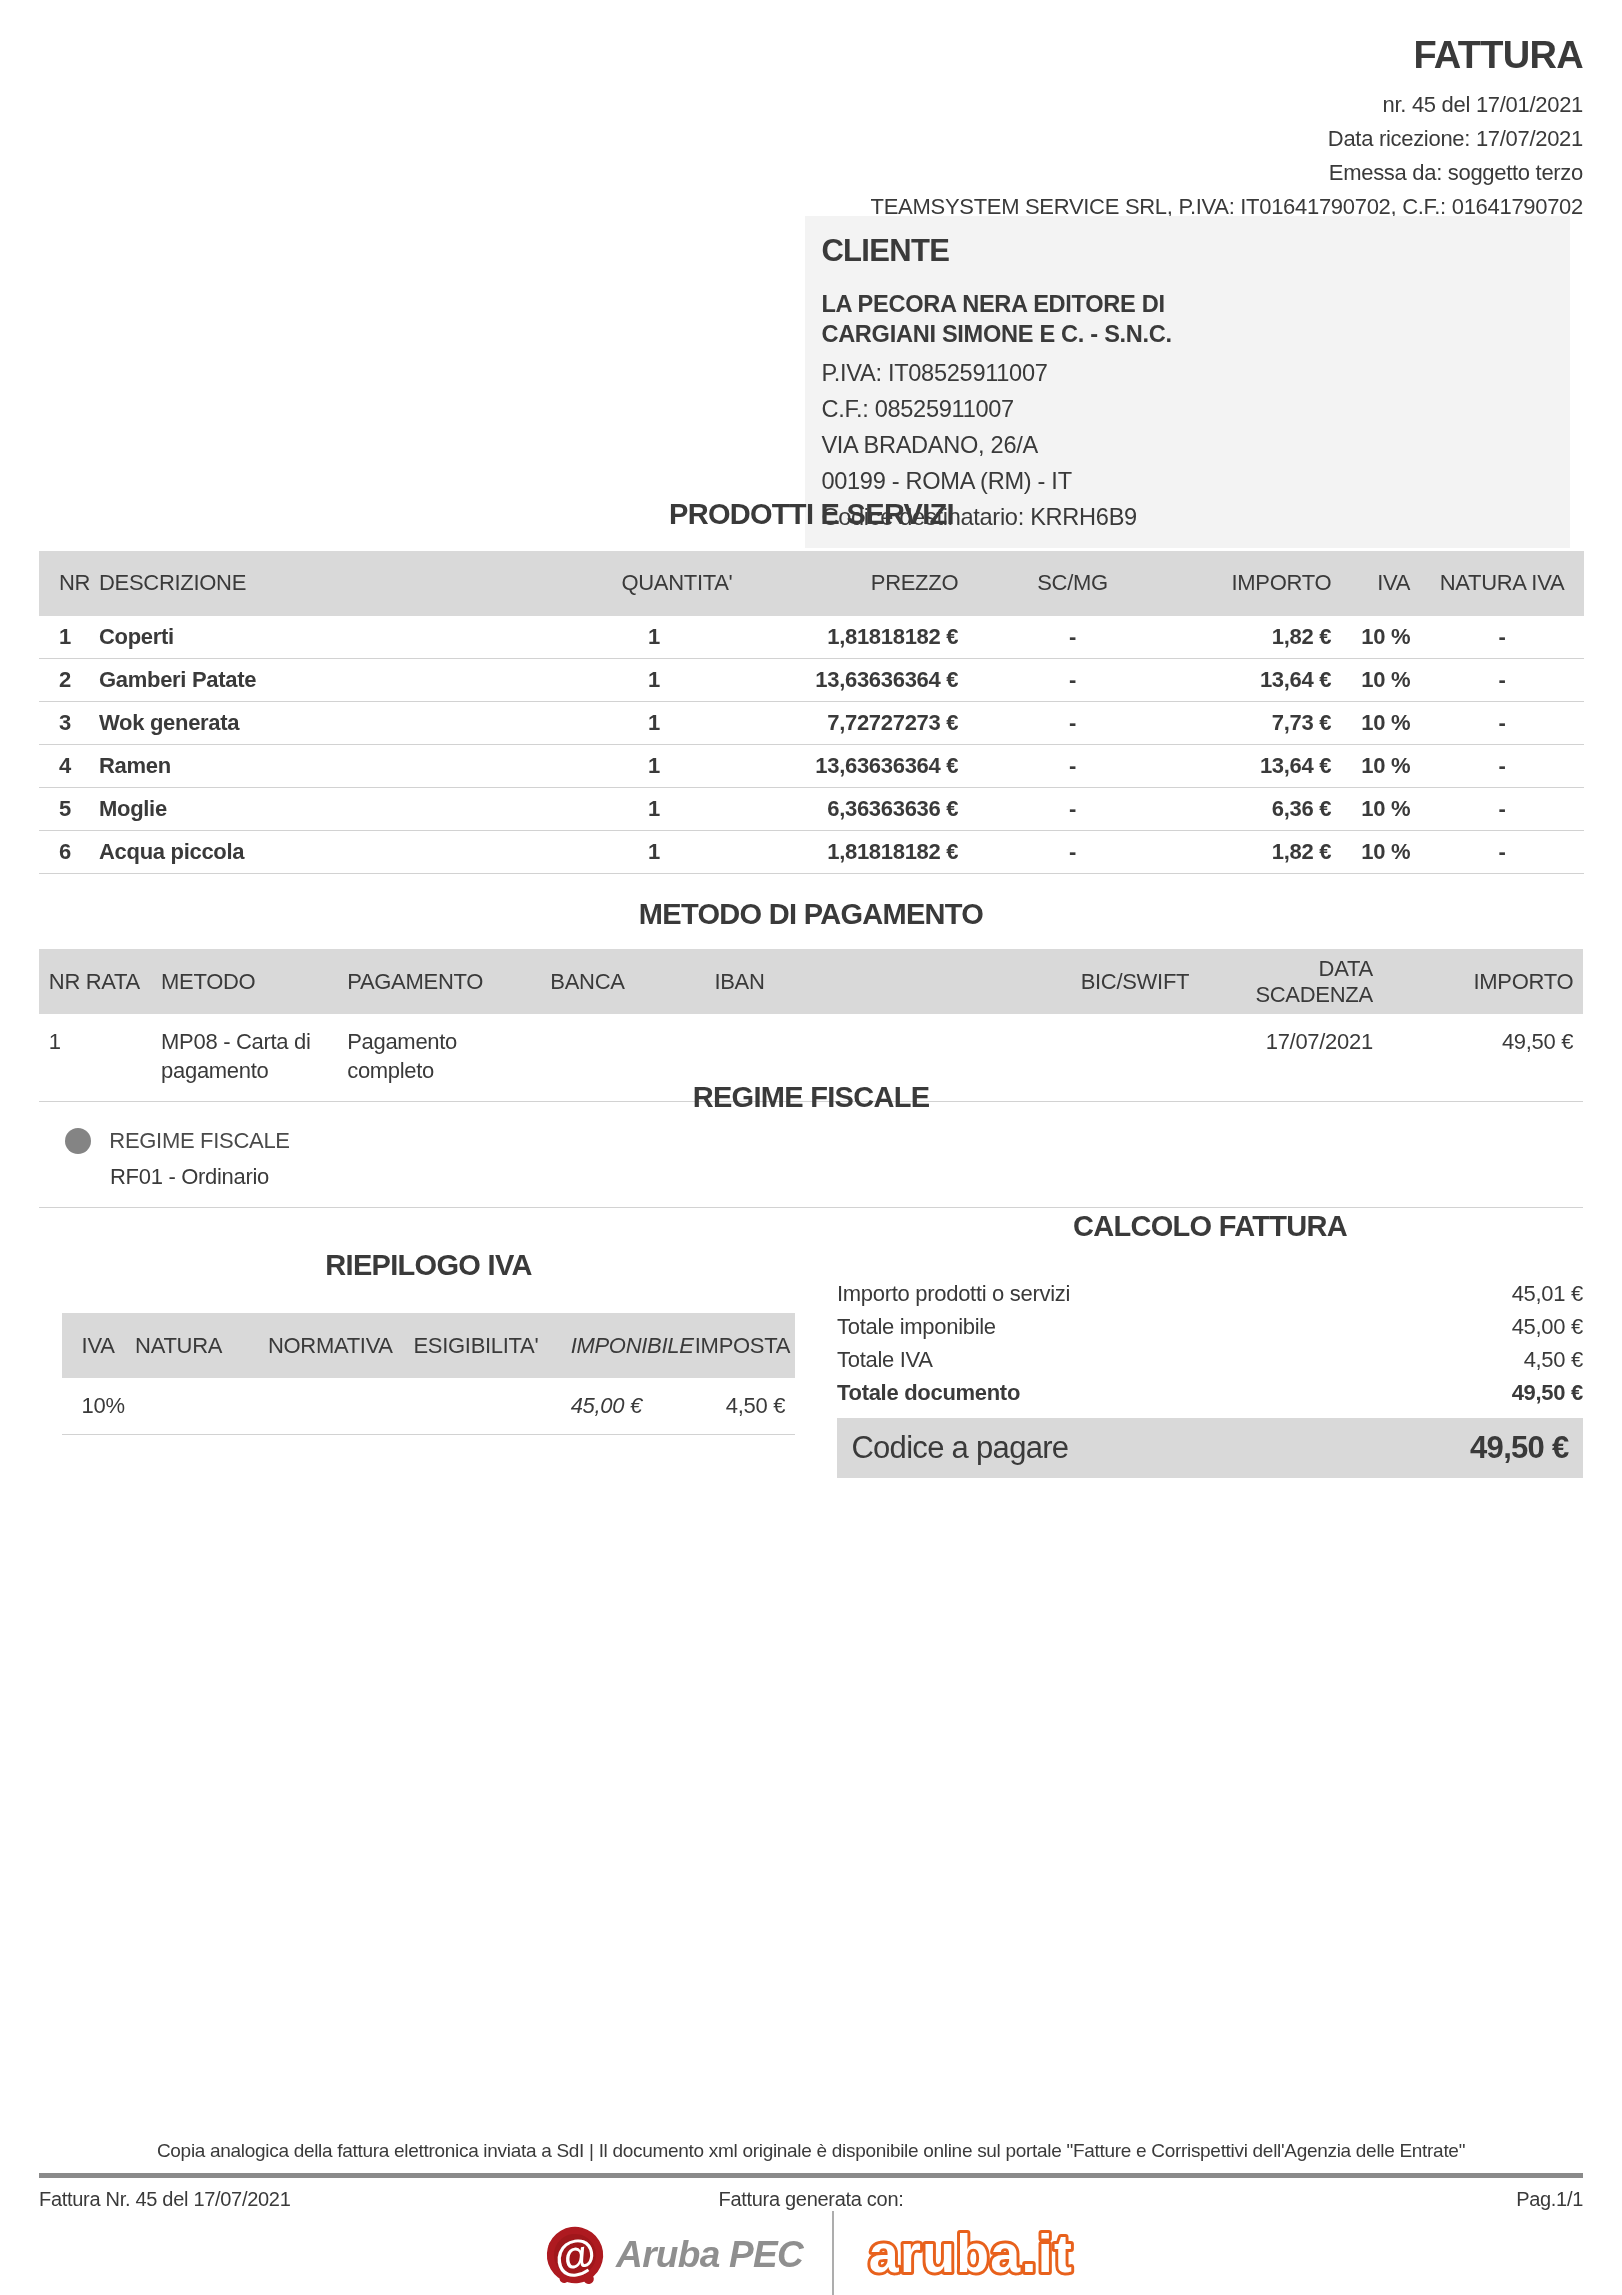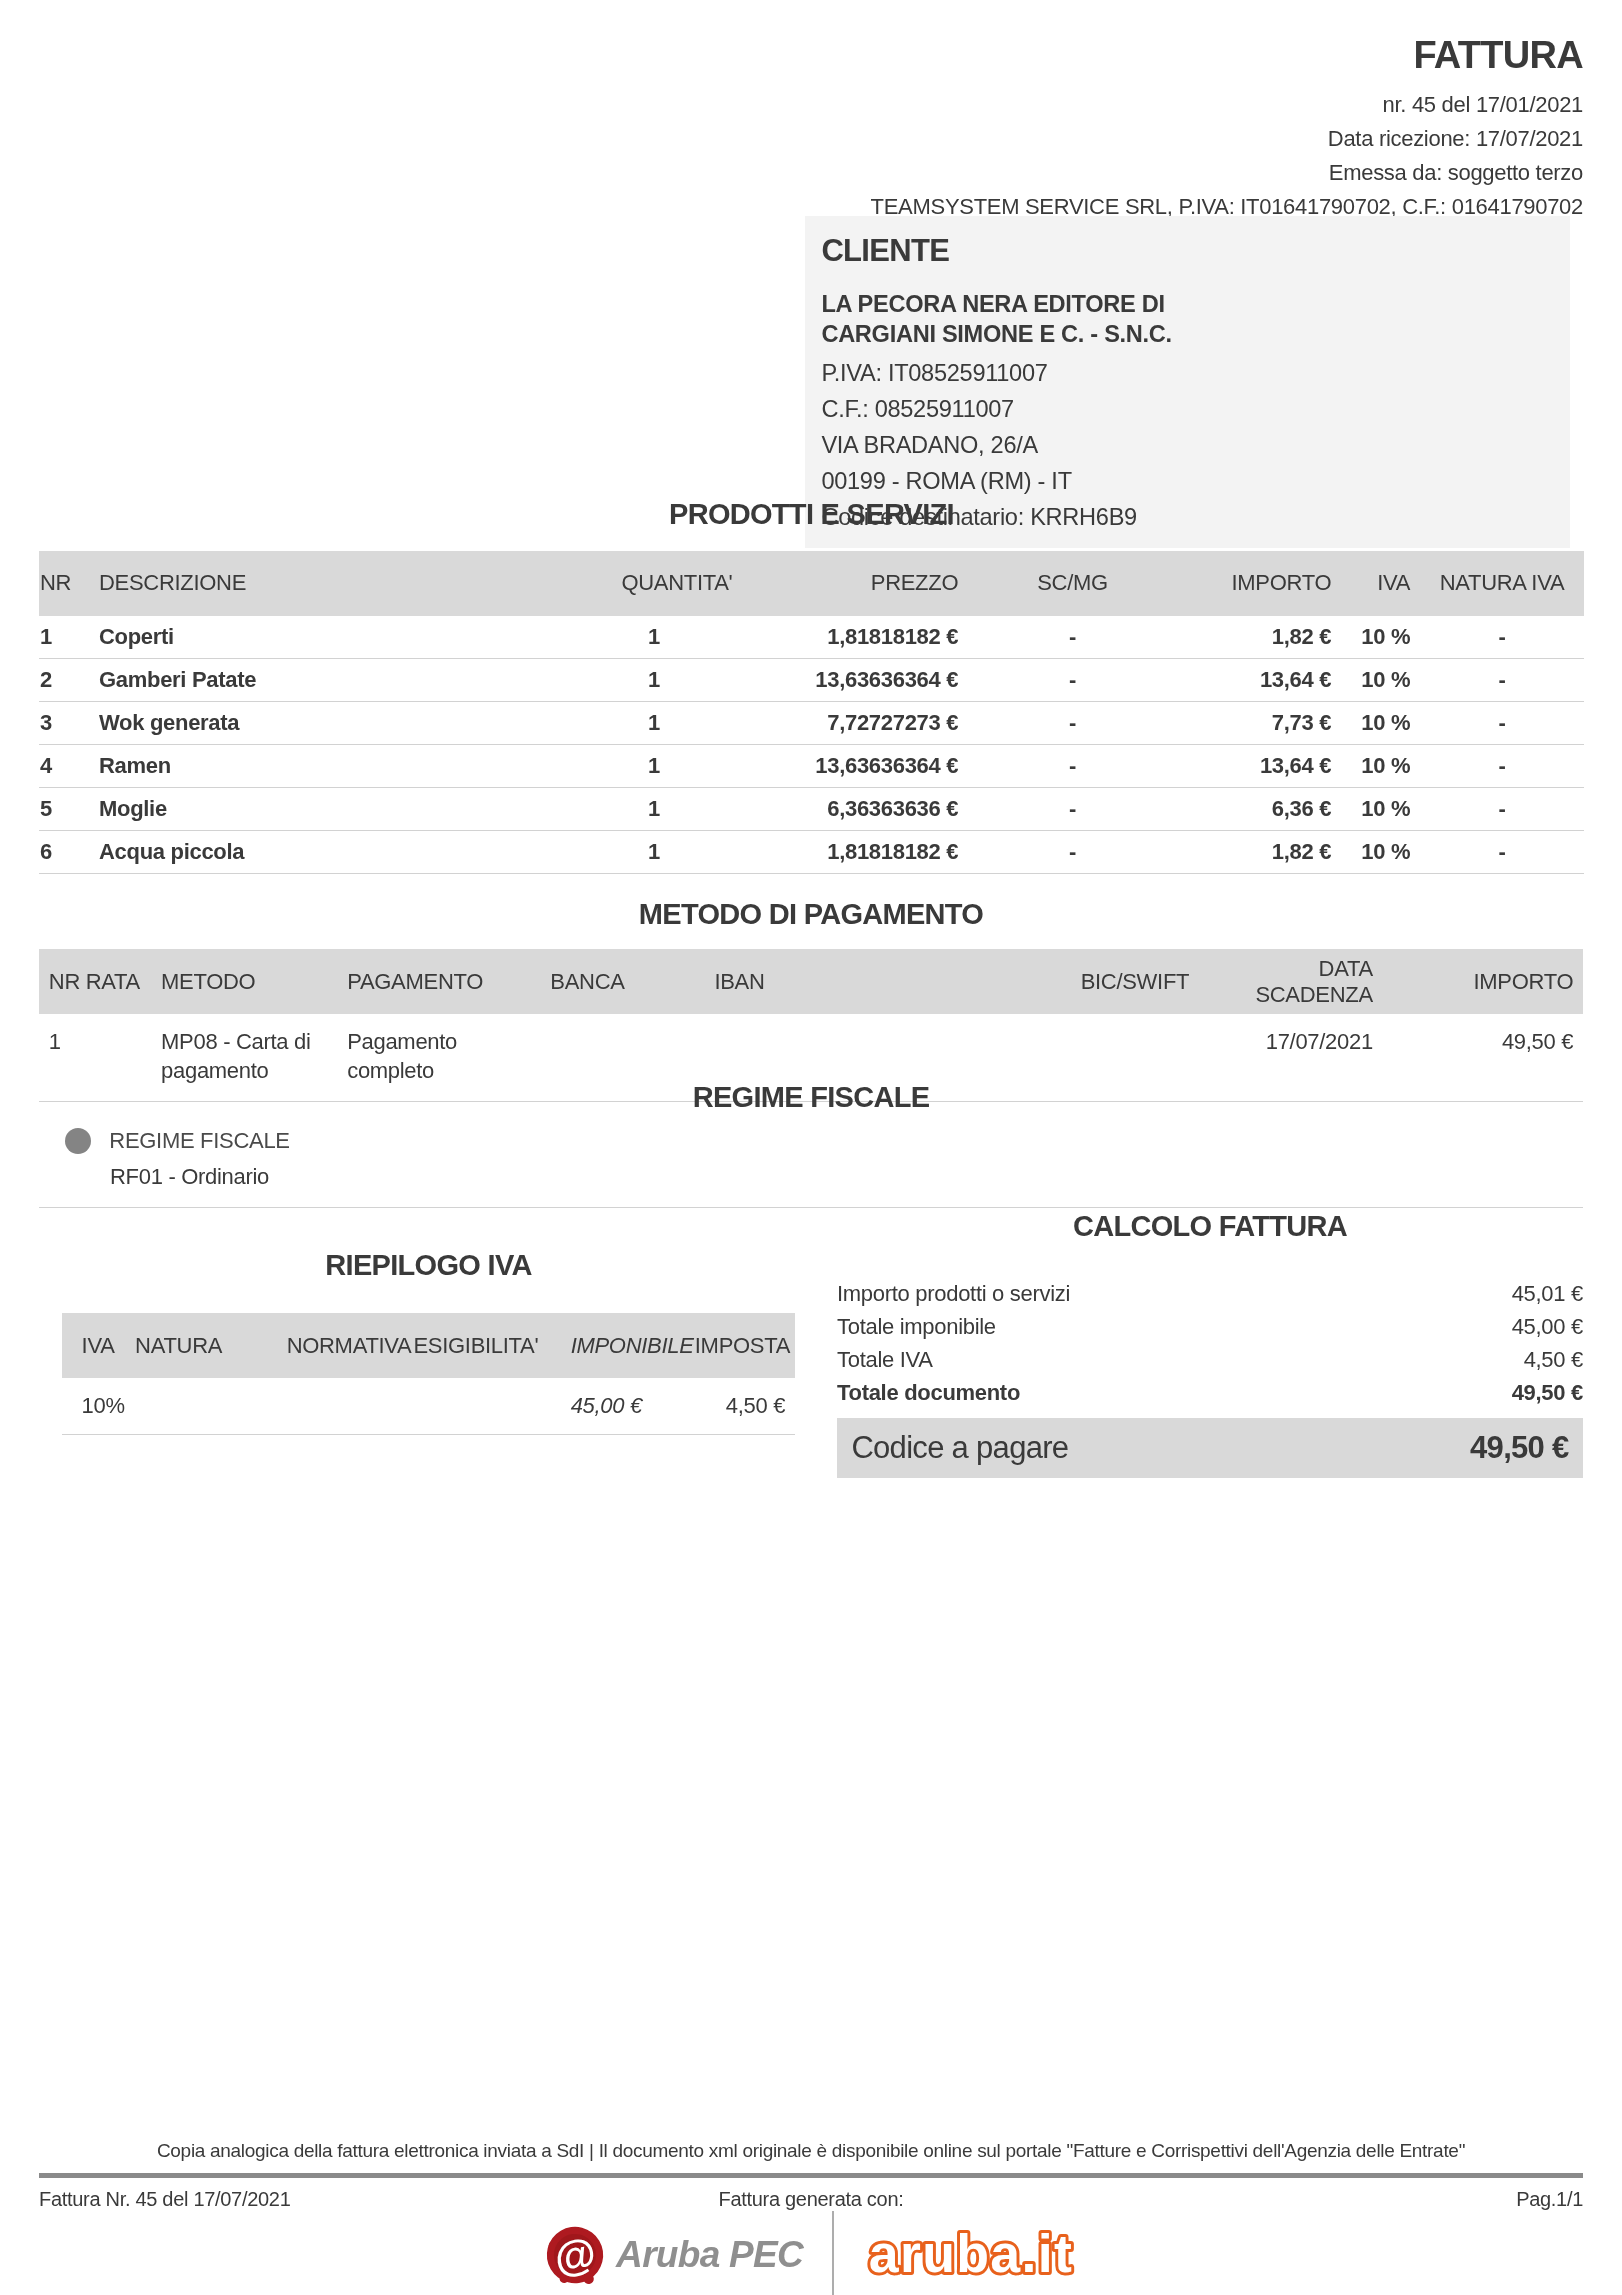--- a/index.html
+++ b/index.html
@@ -33,21 +33,21 @@
   
   .section-title{font-size:29px;font-weight:bold;text-align:center;letter-spacing:-0.7px;}
 
   
   table{border-collapse:collapse;table-layout:fixed;width:1544px;font-size:22px;color:var(--text);}
   th{background:var(--header-gray);font-weight:normal;height:65px;vertical-align:middle;}
   td{vertical-align:middle;}
   .products{top:498px;left:39px;}
   .products .section-title{margin-bottom:19.6px;}
   .products td{height:43px;border-bottom:1.3px solid var(--rule);font-weight:bold;}
-  .c-nr{width:59px;text-align:left;padding-left:1px;}
+  .c-nr{width:59px;text-align:left;padding-left:20px;}
   .c-desc{width:334px;text-align:left;}
   .c-qta{width:307px;text-align:right;padding-right:6.5px;}
   td.c-qta{padding-right:79px;}
   .c-prezzo{width:229px;text-align:right;padding-right:9.8px;}
   .c-scmg{width:209px;text-align:center;}
   .c-importo{width:164px;text-align:right;padding-right:9.8px;}
   .c-iva{width:79px;text-align:right;padding-right:9.8px;}
   .c-natura{width:164px;text-align:center;}
 
   .payment{top:898px;left:39px;}
@@ -72,21 +72,21 @@
   .regime-value{font-size:22px;padding-left:71px;}
 
   
   .summary{top:1210px;left:39px;right:39px;display:flex;align-items:flex-start;}
   .riepilogo{width:756px;}
   .riepilogo .section-title{width:733px;margin-left:23px;margin-bottom:31px;margin-top:39px;}
   .riepilogo table{width:733px;margin-left:23px;}
   .riepilogo td{height:56px;border-bottom:1.3px solid var(--rule);}
   .r-iva{width:72px;text-align:left;padding-left:19.6px;}
   .r-natura{width:114px;text-align:left;}
-  .r-normativa{width:164px;text-align:right;}
+  .r-normativa{width:164px;text-align:center;}
   .r-esig{width:157px;text-align:left;}
   .r-imponibile{width:124px;text-align:left;font-style:italic;}
   .r-imposta{width:101px;text-align:right;padding-right:9.8px;}
 
   .calcolo{margin-left:auto;width:746px;}
   .calcolo .section-title{margin-bottom:34px;}
   .calc-row{display:flex;justify-content:space-between;font-size:22px;line-height:33px;}
   .calc-row.bold{font-weight:bold;}
   .netto-box{margin-top:9.2px;background:var(--header-gray);height:60px;display:flex;
              align-items:center;justify-content:space-between;padding:0 14.4px 0 14.4px;}

